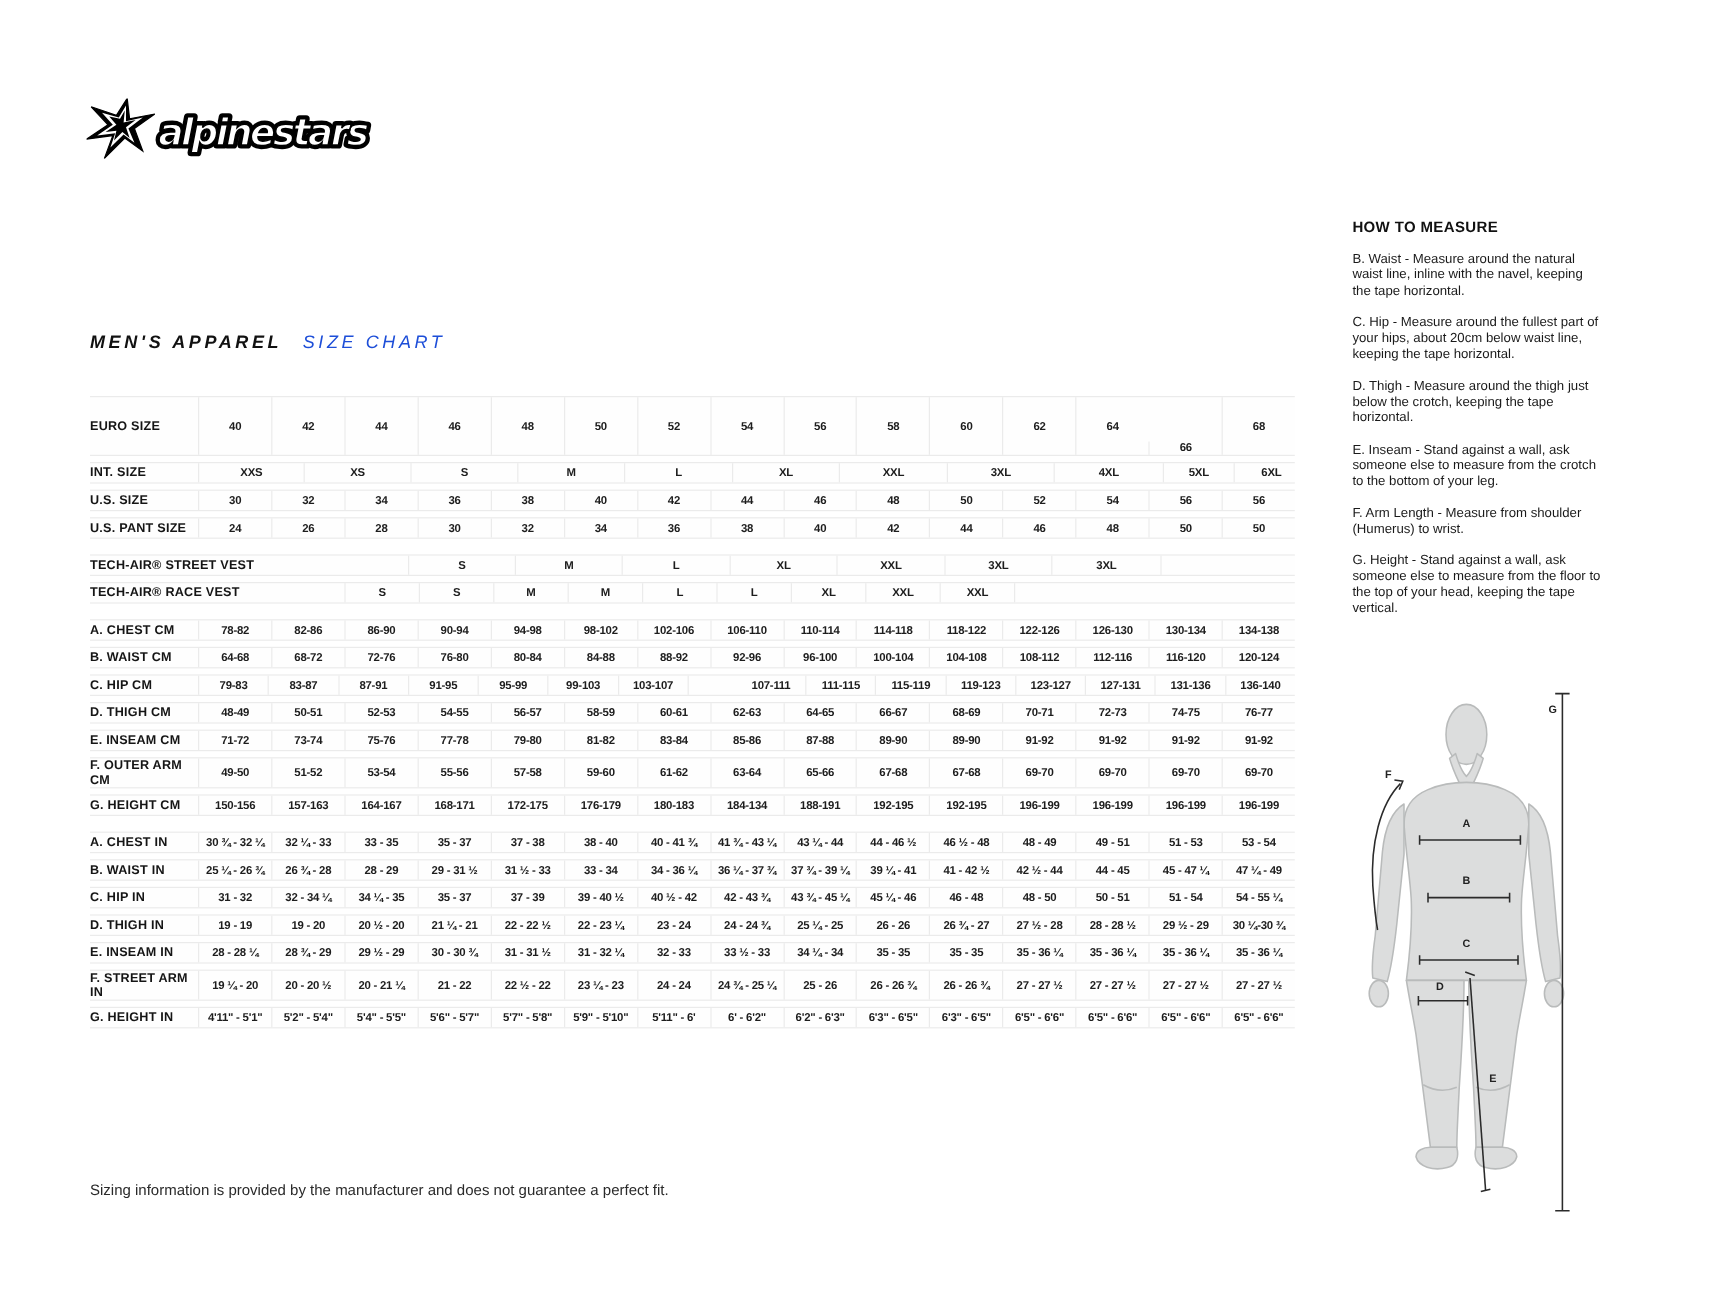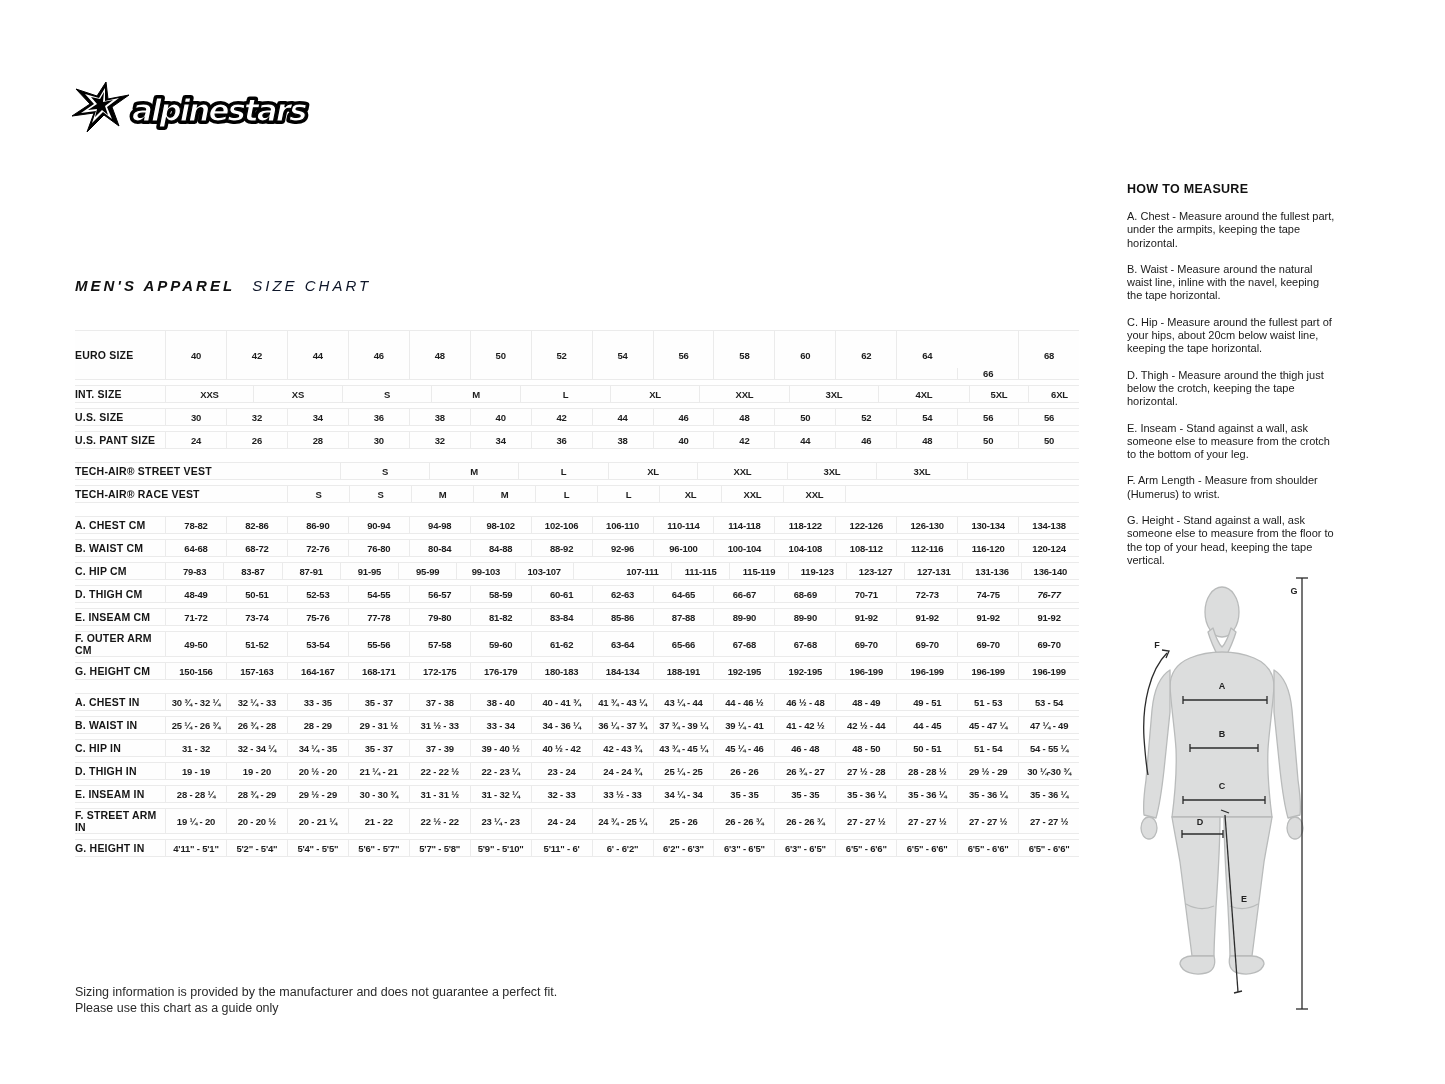--- a/index.html
+++ b/index.html
@@ -7,21 +7,21 @@
     width:1445px;height:1084px;position:relative;overflow:hidden;
     background:#ffffff;color:#1c1c1c;
     font-family:"Liberation Sans",sans-serif;
   }
   
   .logo{position:absolute;left:72px;top:82px;width:252px;height:52px;}
   
   .page-title{position:absolute;left:75px;top:277px;font-style:italic;font-size:15px;
     letter-spacing:3px;white-space:nowrap;}
   .page-title .strong{font-weight:700;color:#111;}
-  .page-title .light{font-weight:400;color:#0f172a;margin-left:10px;margin-top:46px;}
+  .page-title .light{font-weight:400;color:#1d4ed8;margin-left:10px;margin-top:46px;}
   
   .size-table{position:absolute;left:75px;top:330px;width:1004px;}
   .tgroup + .tgroup{margin-top:13px;}
   .trow{display:flex;align-items:stretch;border-top:1px solid #ebebeb;border-bottom:1px solid #ebebeb;
     background:#fefefe;min-height:16px;margin-bottom:5px;}
   .tlabel{display:flex;align-items:center;font-weight:700;font-size:10.5px;line-height:1.15;
     letter-spacing:0.2px;color:#151515;}
   .tcell{display:flex;align-items:center;justify-content:center;text-align:center;
     font-weight:700;font-size:9.5px;letter-spacing:-0.2px;color:#1d1d1d;
     border-left:1px solid #ebebeb;white-space:nowrap;overflow:hidden;}
@@ -217,21 +217,21 @@
         <div class="tcell" style="flex: 1 1 0px;">56-57</div>
         <div class="tcell" style="flex: 1 1 0px;">58-59</div>
         <div class="tcell" style="flex: 1 1 0px;">60-61</div>
         <div class="tcell" style="flex: 1 1 0px;">62-63</div>
         <div class="tcell" style="flex: 1 1 0px;">64-65</div>
         <div class="tcell" style="flex: 1 1 0px;">66-67</div>
         <div class="tcell" style="flex: 1 1 0px;">68-69</div>
         <div class="tcell" style="flex: 1 1 0px;">70-71</div>
         <div class="tcell" style="flex: 1 1 0px;">72-73</div>
         <div class="tcell" style="flex: 1 1 0px;">74-75</div>
-        <div class="tcell" style="flex: 1 1 0px; font-style: italic;">76-77</div>
+        <div class="tcell" style="flex: 1 1 0px;">76-77</div>
       </div>
       <div class="trow">
         <div class="tlabel" style="flex: 0 0 90px;">E. INSEAM CM</div>
         <div class="tcell" style="flex: 1 1 0px;">71-72</div>
         <div class="tcell" style="flex: 1 1 0px;">73-74</div>
         <div class="tcell" style="flex: 1 1 0px;">75-76</div>
         <div class="tcell" style="flex: 1 1 0px;">77-78</div>
         <div class="tcell" style="flex: 1 1 0px;">79-80</div>
         <div class="tcell" style="flex: 1 1 0px;">81-82</div>
         <div class="tcell" style="flex: 1 1 0px;">83-84</div>
@@ -407,21 +407,20 @@
         <div class="tcell" style="flex: 1 1 0px;">6'5" - 6'6"</div>
         <div class="tcell" style="flex: 1 1 0px;">6'5" - 6'6"</div>
         <div class="tcell" style="flex: 1 1 0px;">6'5" - 6'6"</div>
       </div>
     </div>
   </div>
 
 <div class="measure-panel">
   <h3 class="measure-heading">HOW TO MEASURE</h3>
   <div>
-      <p class="mpara">A. Chest - Measure around the fullest part, under the armpits, keeping the tape horizontal.</p>
       <p class="mpara">B. Waist - Measure around the natural waist line, inline with the navel, keeping the tape horizontal.</p>
       <p class="mpara">C. Hip - Measure around the fullest part of your hips, about 20cm below waist line, keeping the tape horizontal.</p>
       <p class="mpara">D. Thigh - Measure around the thigh just below the crotch, keeping the tape horizontal.</p>
       <p class="mpara">E. Inseam - Stand against a wall, ask someone else to measure from the crotch to the bottom of your leg.</p>
       <p class="mpara">F. Arm Length - Measure from shoulder (Humerus) to wrist.</p>
       <p class="mpara">G. Height - Stand against a wall, ask someone else to measure from the floor to the top of your head, keeping the tape vertical.</p>
     </div>
 </div>
 
 <div class="body-diagram">
@@ -470,14 +469,13 @@
       <text x="72" y="253">D</text>
       <text x="116" y="330">E</text>
       <text x="29" y="76">F</text>
       <text x="166" y="22">G</text>
     </g>
   </svg>
 </div>
 
 <div class="footer-note">
   <div>Sizing information is provided by the manufacturer and does not guarantee a perfect fit.</div>
-  <div>Please use this chart as a guide only</div>
 </div>
 
 </body></html>

